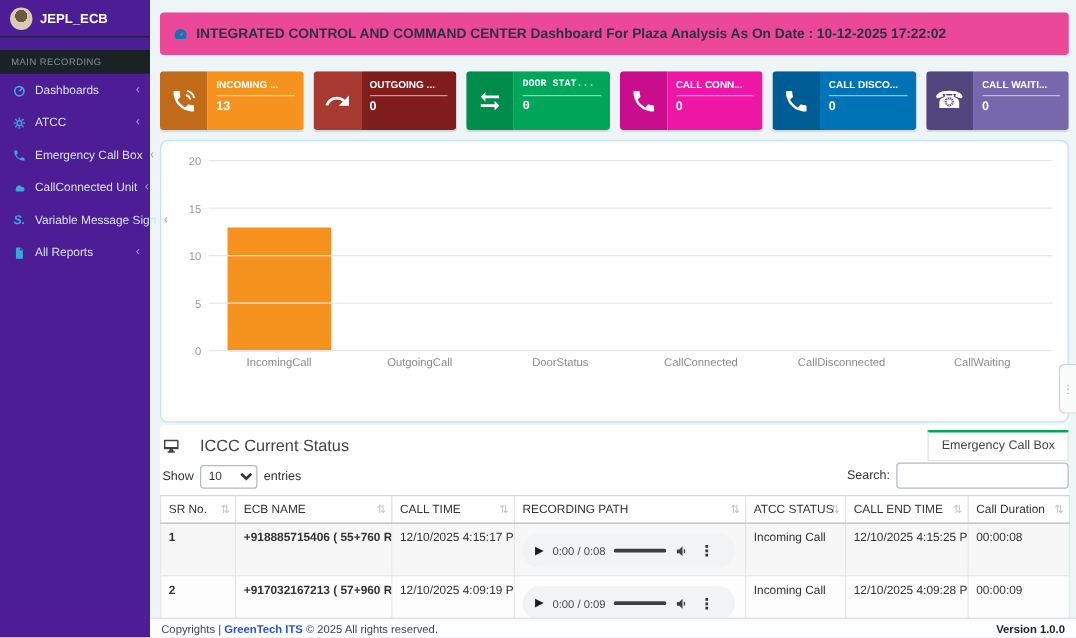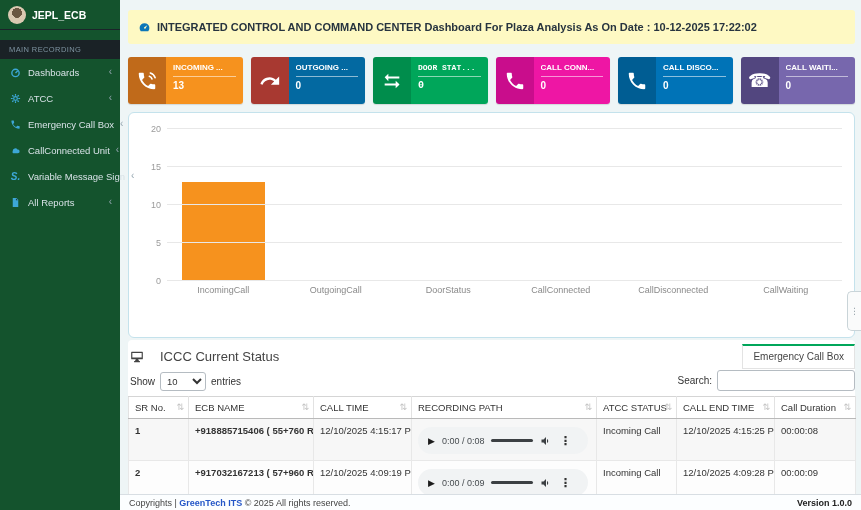--- a/index.html
+++ b/index.html
@@ -1,36 +1,36 @@
 <!DOCTYPE html>
 <html><head>
 <meta charset="utf-8">
 <style>
   * { box-sizing: border-box; margin: 0; padding: 0; }
   html,body { width: 861px; height: 510px; }
   body { font-family: "Liberation Sans","DejaVu Sans",sans-serif; background:#eef5f6; overflow:hidden; }
   .stage { position:relative; width:861px; height:510px; }
 
   
-  .sidebar { position:absolute; left:0; top:0; width:120px; height:510px; background:#14532d; z-index:2; }
+  .sidebar { position:absolute; left:0; top:0; width:120px; height:510px; background:#4c1d95; z-index:2; }
   .brand { display:flex; align-items:center; gap:6px; height:30px; padding:0 8px; border-bottom:1px solid #1b242a; }
   .avatar { width:18px; height:18px; border-radius:50%; flex:0 0 18px;
             background: radial-gradient(circle at 50% 38%, #6b5742 0 34%, #dbc9b2 35%); }
   .brand-title { color:#fff; font-size:10.5px; font-weight:bold; }
   .nav-label { margin-top:10px; background:#1a2226; color:#7e93a0; font-size:7.5px; letter-spacing:.4px; padding:5px 9px; }
   .nav-item { display:flex; align-items:center; gap:6px; padding:7px 8px 7px 9px; cursor:pointer; }
   .nav-ico { width:13px; height:12px; flex:0 0 13px; display:flex; align-items:center; justify-content:center; }
   .nav-ico svg { width:11px; height:11px; }
   .nav-txt { color:#d8e2e7; font-size:9.5px; white-space:nowrap; }
   .vms-glyph { color:#3da7d6; font-size:10px; font-weight:bold; font-style:italic; }
   .chev { margin-left:auto; color:#95a7b1; font-size:10px; line-height:8px; }
 
   
   .main { position:absolute; left:120px; top:0; right:0; bottom:0; background:#eef5f6; }
-  .hdr-band { position:absolute; left:8px; top:10px; width:727px; height:34px; background:#fef9c3;
+  .hdr-band { position:absolute; left:8px; top:10px; width:727px; height:34px; background:#ec4899;
               border-radius:3px; display:flex; align-items:center; padding:0 10px; gap:6px; }
   .hdr-band svg { width:13px; height:13px; flex:0 0 13px; }
   .hdr-title { font-size:11px; font-weight:bold; color:#27343f; white-space:nowrap; }
 
   
   .cards { position:absolute; left:8px; top:57px; width:727px; height:47px; display:flex; gap:8px; }
   .kpi { flex:1; display:flex; border-radius:3px; overflow:hidden; box-shadow:0 1px 1px rgba(0,0,0,.12); }
   .kpi-ico { width:38px; flex:0 0 38px; display:flex; align-items:center; justify-content:center; color:#fff; }
   .kpi-ico svg { width:22px; height:22px; }
   .kpi-ico .glyph { font-size:19px; color:#fff; line-height:1; }
@@ -193,21 +193,21 @@
           <div class="kpi-label">INCOMING ...</div>
           <div class="kpi-value">13</div>
         </div>
       </div>
       <div class="kpi">
         <div class="kpi-ico" style="background: rgb(168, 57, 49);">
           <svg viewBox="0 0 24 24">
               <path fill="#fff" d="M18.4 10.6C16.55 8.99 14.15 8 11.5 8c-4.65 0-8.58 3.03-9.96 7.22L3.9 16c1.05-3.19 4.05-5.5 7.6-5.5 1.95 0 3.73.72 5.12 1.88L13 16h9V7l-3.6 3.6z"></path>
             </svg>
         </div>
-        <div class="kpi-body" style="background: #0369a1;">
+        <div class="kpi-body" style="background: #7f1d1d;">
           <div class="kpi-label">OUTGOING ...</div>
           <div class="kpi-value">0</div>
         </div>
       </div>
       <div class="kpi">
         <div class="kpi-ico" style="background: rgb(0, 141, 76);">
           <svg viewBox="0 0 24 24">
               <path fill="#fff" d="M4 8l4-4v3h12v2.4H8v3L4 8zM20 16l-4 4v-3H4v-2.4h12v-3l4 4z"></path>
             </svg>
         </div>

